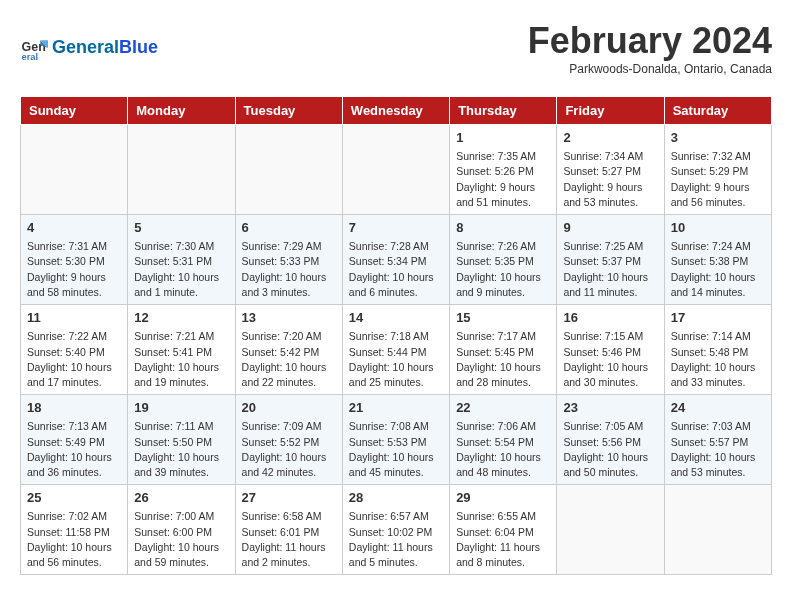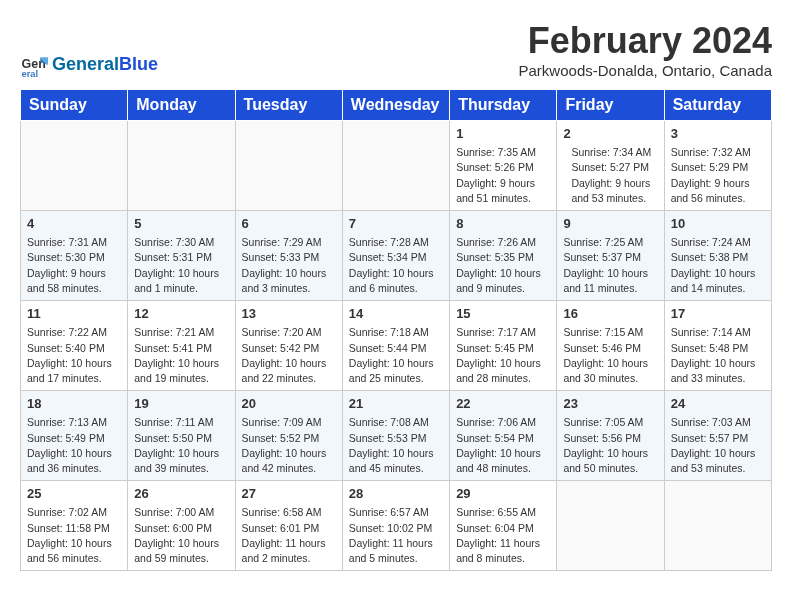--- a/index.html
+++ b/index.html
@@ -5,23 +5,23 @@
     * { box-sizing: border-box; margin: 0; padding: 0; }
     body {
       font-family: Arial, sans-serif;
       background: #fff;
       width: 792px;
       min-height: 612px;
       padding: 20px;
     }
     .header {
       display: flex;
-      align-items: flex-end;
+      align-items: center;
       justify-content: space-between;
-      margin-bottom: 10px;
+      margin-bottom: 20px;
     }
     .logo {
       display: flex;
       align-items: center;
       gap: 4px;
     }
     .logo-text {
       font-size: 18px;
       font-weight: bold;
       color: #333;
@@ -36,35 +36,35 @@
     }
     .title-block {
       text-align: right;
     }
     .calendar-title {
       font-size: 36px;
       font-weight: bold;
       color: #333;
     }
     .calendar-subtitle {
-      font-size: 15px;
+      font-size: 12px;
       color: #333;
       font-weight: normal;
     }
     .calendar {
       width: 100%;
       border-collapse: collapse;
       font-size: 11px;
     }
     .calendar th {
-      background-color: #1d4ed8;
+      background-color: #b91c1c;
       color: #fff;
       text-align: left;
       padding: 6px 8px;
-      font-size: 16px;
+      font-size: 13px;
       font-weight: bold;
       border: 1px solid #fff;
     }
     .calendar td {
       vertical-align: top;
       border: 1px solid #ccc;
       padding: 4px 6px;
       width: 14.28%;
       height: 90px;
       color: #333;
@@ -134,21 +134,21 @@
         <td class="empty-cell"></td>
         <td>
           <span class="day-number">1</span>
           <div class="day-info" style="white-space: pre-line;">Sunrise: 7:35 AM
 Sunset: 5:26 PM
 Daylight: 9 hours
 and 51 minutes.</div>
         </td>
         <td>
           <span class="day-number">2</span>
-          <div class="day-info" style="white-space: pre-line; margin-left: 8px;">Sunrise: 7:34 AM
+          <div class="day-info" style="white-space: pre-line;">Sunrise: 7:34 AM
 Sunset: 5:27 PM
 Daylight: 9 hours
 and 53 minutes.</div>
         </td>
         <td>
           <span class="day-number">3</span>
           <div class="day-info" style="white-space: pre-line;">Sunrise: 7:32 AM
 Sunset: 5:29 PM
 Daylight: 9 hours
 and 56 minutes.</div>

